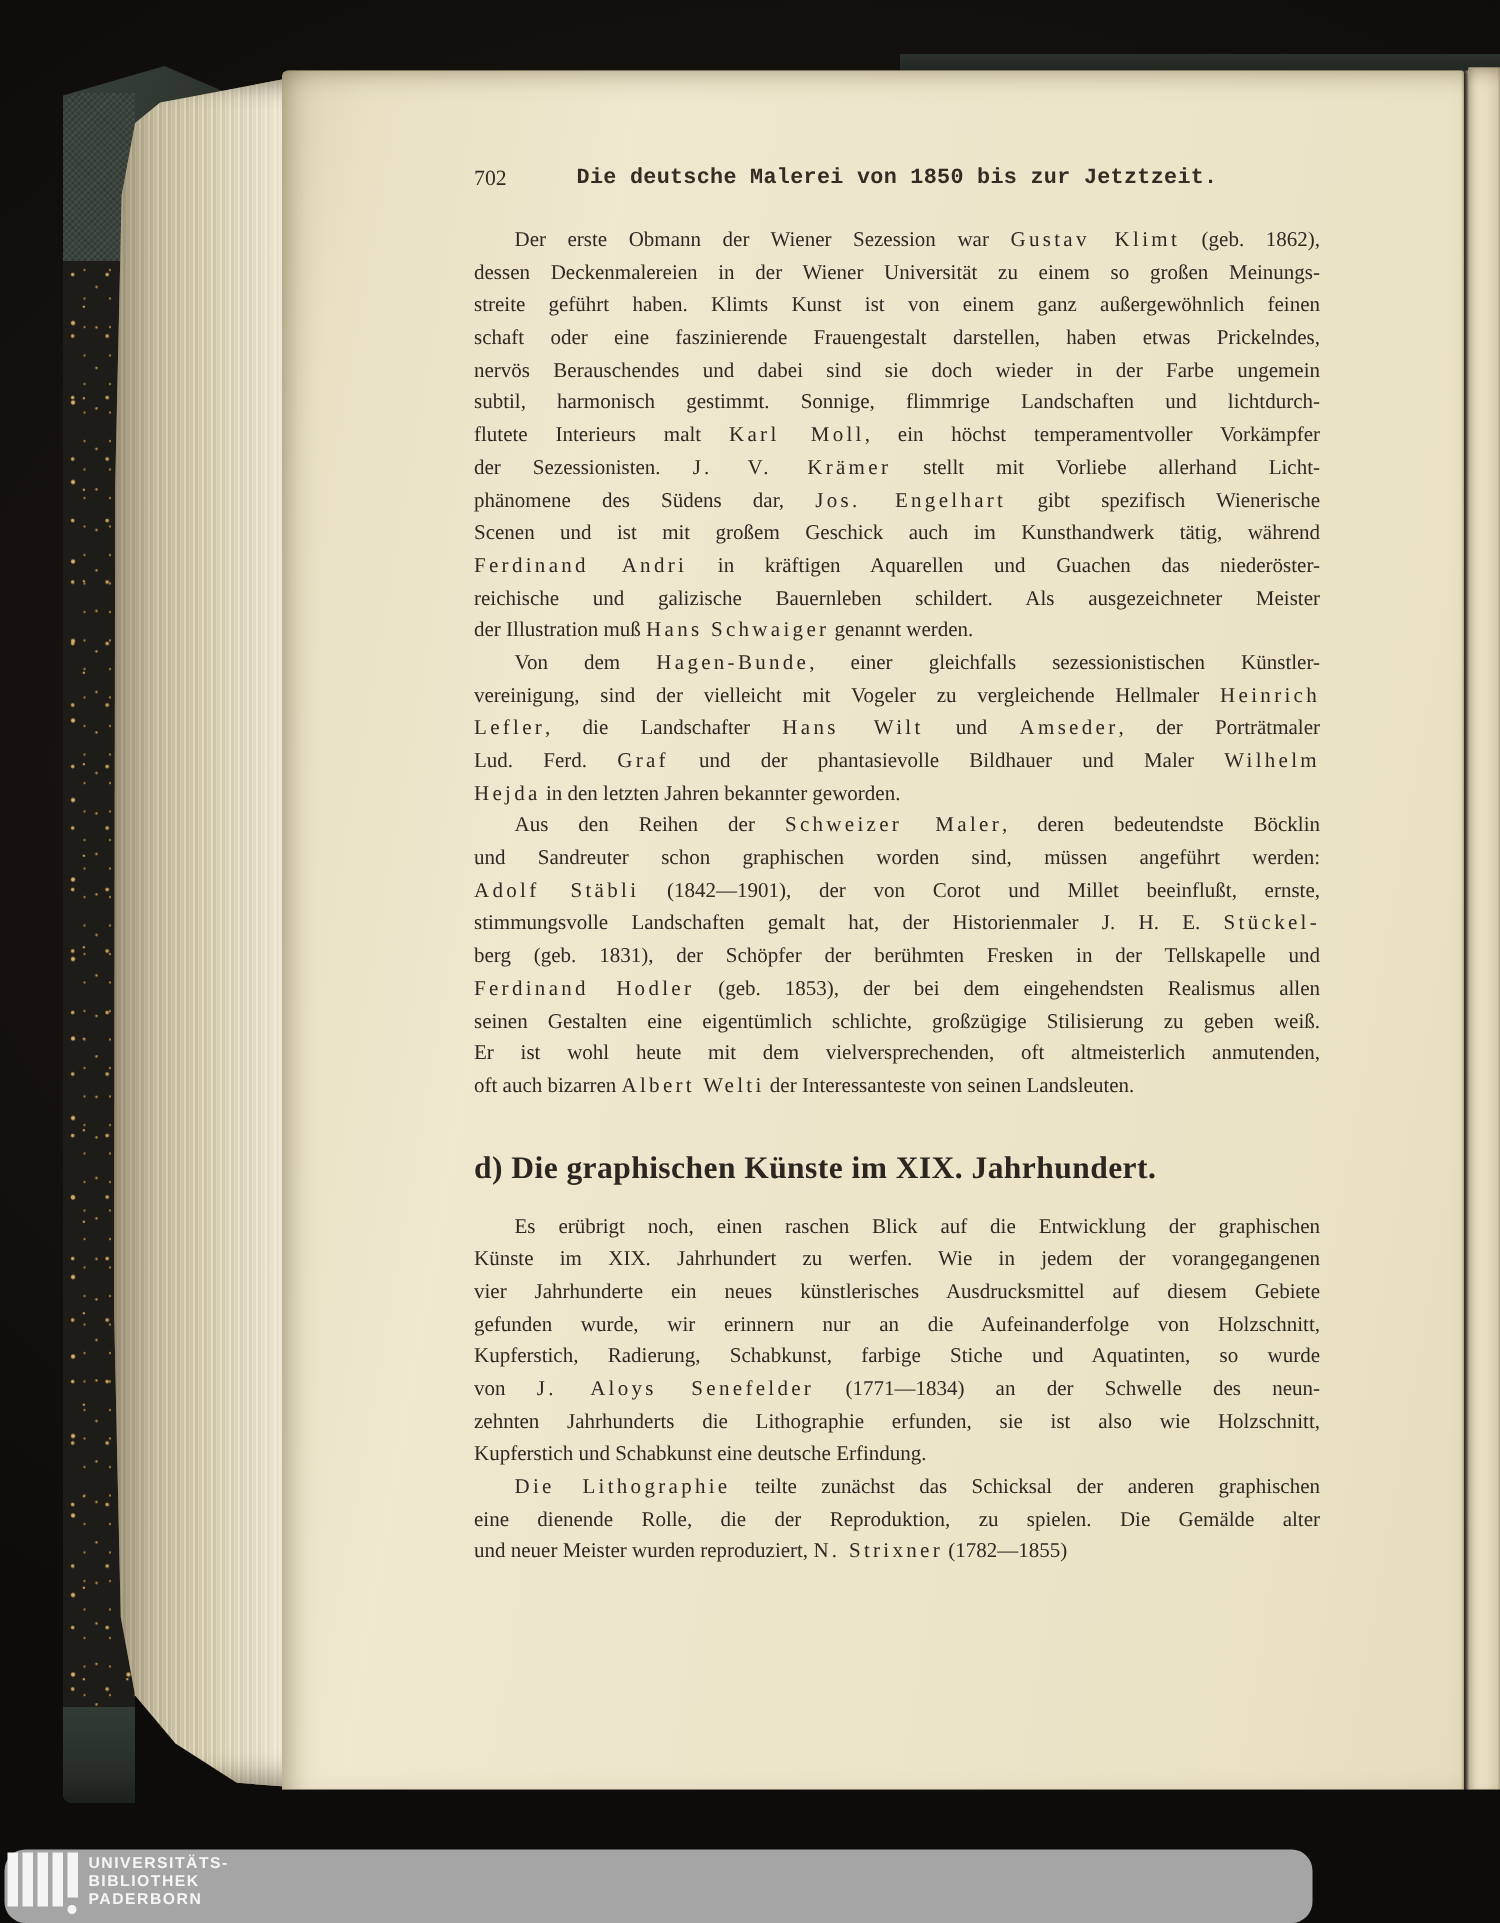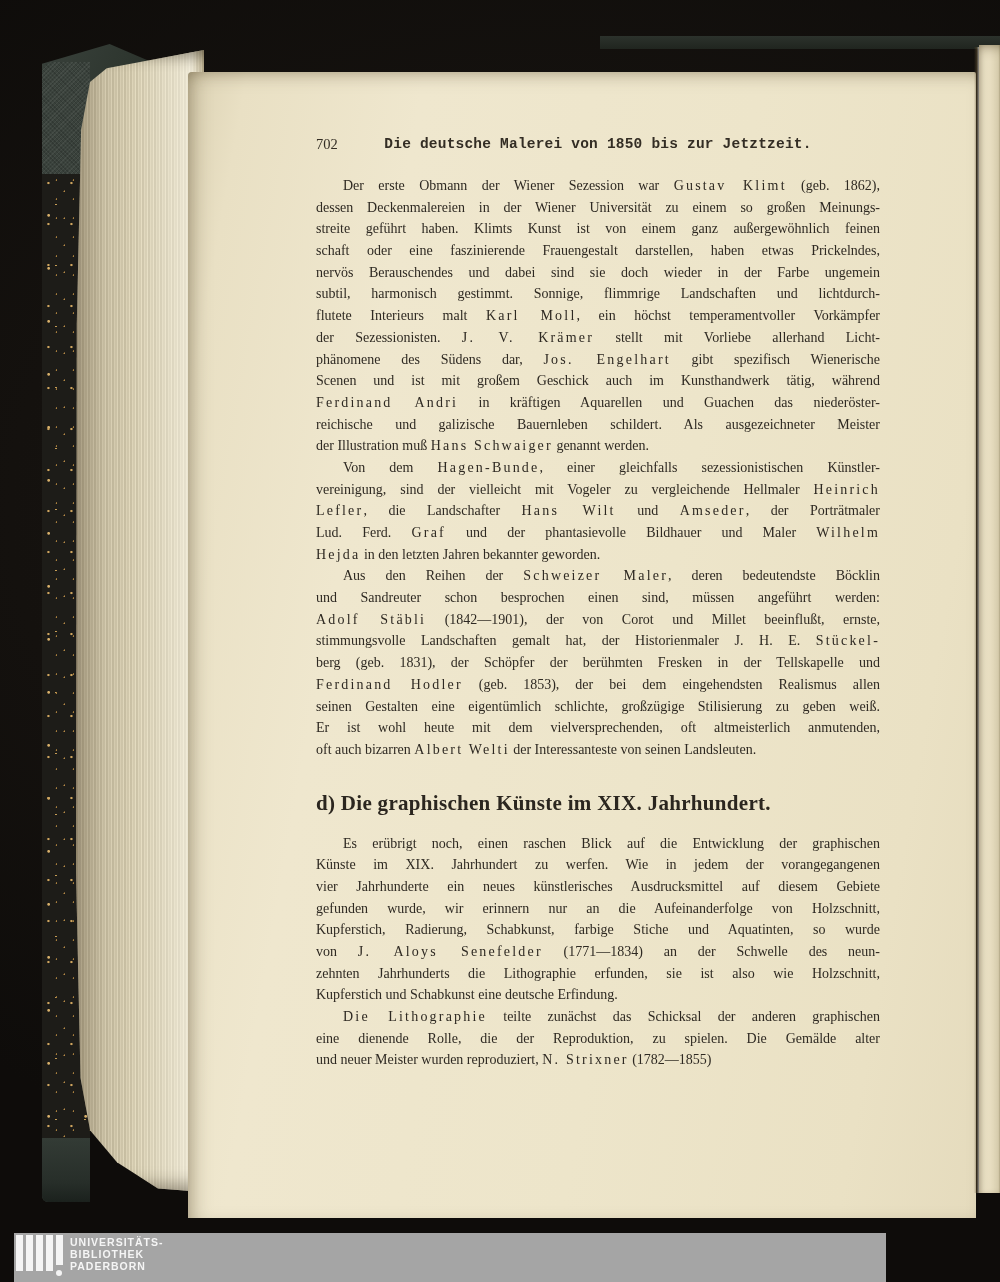--- a/index.html
+++ b/index.html
@@ -38,21 +38,21 @@
       clip-path:polygon(24% 1.6%,100% 0%,100% 100%,64% 99.7%,32% 97.4%,11% 94.6%,3.5% 90%,0% 72%,.6% 24%,4% 7%,11% 2.8%);}
 
   
   .cover-top-right{position:absolute;left:600px;top:36px;width:400px;height:13px;
       background:linear-gradient(180deg,#2c322c,#20251f);}
 
   
   .page{position:absolute;left:188px;top:47px;width:788px;height:1146px;
       border-radius:4px 2px 0 0;
       background:linear-gradient(100deg,#dcd2b4 0%,#e9e0c4 6%,#efe7ce 24%,#ede5ca 58%,#eae1c4 86%,#e5dbbd 100%);
-      box-shadow:inset 14px 0 20px -12px rgba(90,75,45,.5), inset 0 12px 20px -14px rgba(90,75,45,.55);margin-top:25px;}
+      box-shadow:inset 14px 0 20px -12px rgba(90,75,45,.5), inset 0 12px 20px -14px rgba(90,75,45,.55);}
   .page-crease{position:absolute;left:974px;top:47px;width:5px;height:1146px;
       background:linear-gradient(90deg,rgba(95,80,50,.0),rgba(95,80,50,.5) 55%,rgba(255,253,245,.55));}
   .page-edge-strip{position:absolute;left:979px;top:45px;width:21px;height:1148px;
       background:linear-gradient(90deg,#ece3c8 0%,#e7ddc0 55%,#d9cfaf 92%,#b4a988 100%);
       box-shadow:inset 4px 0 6px -3px rgba(90,75,45,.5), inset 0 10px 12px -8px rgba(90,75,45,.5);}
 
   
   .page-header{position:absolute;left:128px;top:64px;width:564px;height:20px;
       font-size:14.5px;color:#332d24;}
   .pnum{position:absolute;left:0;top:0;}
@@ -61,21 +61,21 @@
   .content{position:absolute;left:128px;top:103px;width:564px;color:#2e2922;}
   .bl{font-size:14px;line-height:21.7px;height:21.7px;white-space:nowrap;overflow:hidden;
       text-align:justify;text-align-last:justify;}
   .bl.ind{text-indent:27px;}
   .bl.end{text-align-last:left;}
   .sp{letter-spacing:2.2px;}
   .heading{font-size:21px;line-height:30px;font-weight:bold;
       margin:27px 0 15px 0;color:#2b261f;letter-spacing:.3px;}
 
   
-  .banner{position:absolute;left:14px;top:1233px;width:872px;height:49px;background:#a5a5a5;}
+  .banner{position:absolute;left:3px;top:1233px;width:872px;height:49px;background:#a5a5a5;border-radius:14px;}
   .logo-bars{position:absolute;left:2px;top:2px;width:52px;height:45px;}
   .bar{position:absolute;top:0;width:7px;height:36px;background:#f4f4f4;}
   .bar.b5{height:30px;}
   .logo-dot{position:absolute;left:40px;top:35px;width:6px;height:6px;border-radius:50%;background:#f4f4f4;}
   .banner-text{position:absolute;left:56px;top:3px;
       font-family:"Liberation Sans","DejaVu Sans",sans-serif;font-size:10.5px;line-height:12px;
       font-weight:700;letter-spacing:1px;color:#f5f5f5;}
 </style>
 </head>
 <body>
@@ -117,21 +117,21 @@
         </div>
         <div class="para">
           <div class="bl ind">Von dem <span class="sp">Hagen-Bunde</span>, einer gleichfalls sezessionistischen Künstler-</div>
           <div class="bl">vereinigung, sind der vielleicht mit Vogeler zu vergleichende Hellmaler <span class="sp">Heinrich</span></div>
           <div class="bl"><span class="sp">Lefler</span>, die Landschafter <span class="sp">Hans Wilt</span> und <span class="sp">Amseder</span>, der Porträtmaler</div>
           <div class="bl">Lud. Ferd. <span class="sp">Graf</span> und der phantasievolle Bildhauer und Maler <span class="sp">Wilhelm</span></div>
           <div class="bl end"><span class="sp">Hejda</span> in den letzten Jahren bekannter geworden.</div>
         </div>
         <div class="para">
           <div class="bl ind">Aus den Reihen der <span class="sp">Schweizer Maler</span>, deren bedeutendste Böcklin</div>
-          <div class="bl">und Sandreuter schon besprochen einen sind, müssen angeführt werden:</div>
+          <div class="bl">und Sandreuter schon graphischen worden sind, müssen angeführt werden:</div>
           <div class="bl"><span class="sp">Adolf Stäbli</span> (1842—1901), der von Corot und Millet beeinflußt, ernste,</div>
           <div class="bl">stimmungsvolle Landschaften gemalt hat, der Historienmaler J. H. E. <span class="sp">Stückel-</span></div>
           <div class="bl">berg (geb. 1831), der Schöpfer der berühmten Fresken in der Tellskapelle und</div>
           <div class="bl"><span class="sp">Ferdinand Hodler</span> (geb. 1853), der bei dem eingehendsten Realismus allen</div>
           <div class="bl">seinen Gestalten eine eigentümlich schlichte, großzügige Stilisierung zu geben weiß.</div>
           <div class="bl">Er ist wohl heute mit dem vielversprechenden, oft altmeisterlich anmutenden,</div>
           <div class="bl end">oft auch bizarren <span class="sp">Albert Welti</span> der Interessanteste von seinen Landsleuten.</div>
         </div>
         <div class="heading">d) Die graphischen Künste im XIX. Jahrhundert.</div>
         <div class="para">

